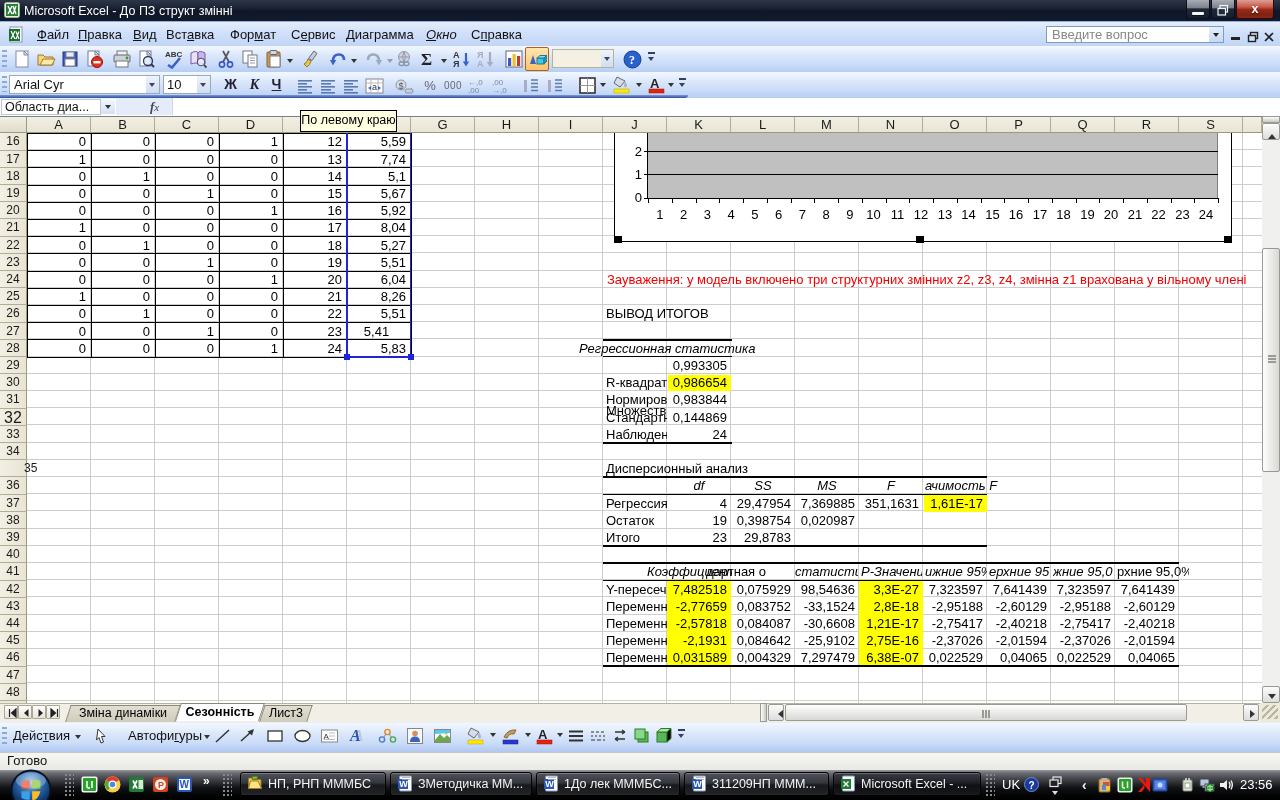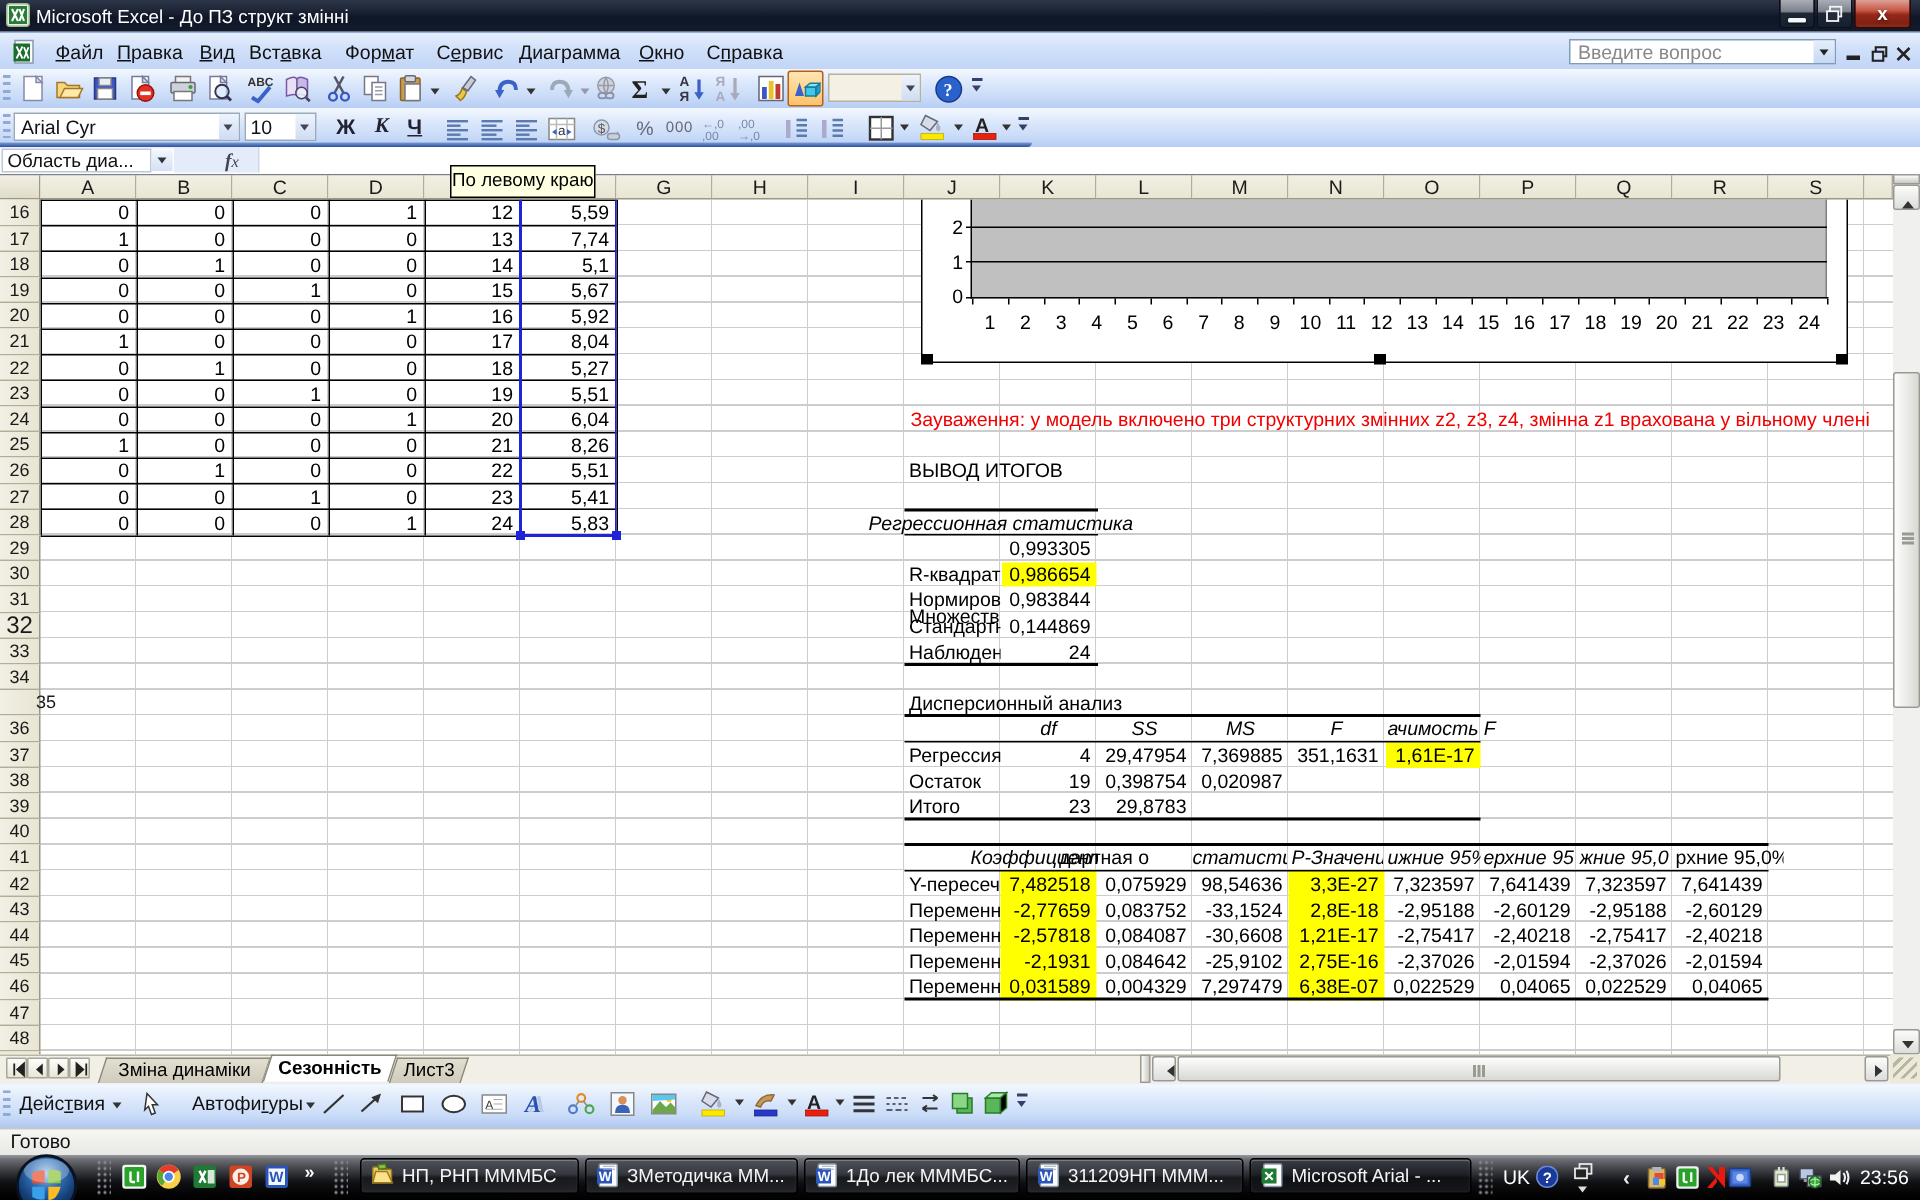--- a/index.html
+++ b/index.html
@@ -34,21 +34,21 @@
       <rect x="1" y="3" width="11" height="12" fill="#1c6e2e"></rect>
       <path d="M3 5 L7 13 M7 5 L3 13 M8 5.5 L11 13 M11 5.5 L8 13" stroke="#fff" stroke-width="1.2"></path>
     </svg></div>
 <div class="t" style="left:37px;top:27px;width:38px;height:15px;z-index:12;font-size:13px;color:#111;line-height:15px;"><span style="text-decoration:underline">Ф</span>айл</div>
 <div class="t" style="left:78px;top:27px;width:54px;height:15px;z-index:12;font-size:13px;color:#111;line-height:15px;"><span style="text-decoration:underline">П</span>равка</div>
 <div class="t" style="left:133px;top:27px;width:30px;height:15px;z-index:12;font-size:13px;color:#111;line-height:15px;"><span style="text-decoration:underline">В</span>ид</div>
 <div class="t" style="left:166px;top:27px;width:62px;height:15px;z-index:12;font-size:13px;color:#111;line-height:15px;">Вст<span style="text-decoration:underline">а</span>вка</div>
 <div class="t" style="left:230px;top:27px;width:54px;height:15px;z-index:12;font-size:13px;color:#111;line-height:15px;">Фор<span style="text-decoration:underline">м</span>ат</div>
 <div class="t" style="left:291px;top:27px;width:54px;height:15px;z-index:12;font-size:13px;color:#111;line-height:15px;">С<span style="text-decoration:underline">е</span>рвис</div>
 <div class="t" style="left:346px;top:27px;width:78px;height:15px;z-index:12;font-size:13px;color:#111;line-height:15px;"><span style="text-decoration:underline">Д</span>иаграмма</div>
-<div class="t" style="left:426px;top:27px;width:38px;height:15px;z-index:12;font-size:13px;color:#111;line-height:15px;"><span style="text-decoration:underline">О</span>кно</div>
+<div class="t" style="left:426px;top:27px;width:38px;height:15px;z-index:12;font-size:13px;color:#111;line-height:15px;font-style:italic;"><span style="text-decoration:underline">О</span>кно</div>
 <div class="t" style="left:471px;top:27px;width:62px;height:15px;z-index:12;font-size:13px;color:#111;line-height:15px;">С<span style="text-decoration:underline">п</span>равка</div>
 <div style="left:1046px;top:26px;width:178px;height:17px;z-index:12;background:#fff;border:1px solid #7f9db9;"></div>
 <div class="t" style="left:1052px;top:27px;width:120px;height:15px;z-index:13;color:#888;font-size:13px;line-height:15px;">Введите вопрос</div>
 <div style="left:1209px;top:27px;width:14px;height:15px;z-index:13;background:linear-gradient(#e6eefc,#c6d8f4);">
     <div style="left:3.5px;top:6px;width:0;height:0;border:3.5px solid transparent;border-top:4px solid #222;"></div>
   </div>
 <div style="left:1230px;top:30px;width:12px;height:10px;z-index:12;">
     <div style="left:1px;top:7px;width:9px;height:2.5px;background:#222;"></div>
   </div>
 <div style="left:1247px;top:29px;z-index:12;width:12px;height:12px;"><svg width="12" height="12" viewBox="0 0 12 12">
@@ -420,21 +420,21 @@
 <div class="cell r" style="left:91px;top:305.4px;width:62px;height:17.2px;z-index:3;line-height:17.2px;padding-right:3px;">1</div>
 <div class="cell r" style="left:155px;top:305.4px;width:62px;height:17.2px;z-index:3;line-height:17.2px;padding-right:3px;">0</div>
 <div class="cell r" style="left:219px;top:305.4px;width:62px;height:17.2px;z-index:3;line-height:17.2px;padding-right:3px;">0</div>
 <div class="cell r" style="left:283px;top:305.4px;width:62px;height:17.2px;z-index:3;line-height:17.2px;padding-right:3px;">22</div>
 <div class="cell r" style="left:347px;top:305.4px;width:62px;height:17.2px;z-index:3;line-height:17.2px;padding-right:3px;">5,51</div>
 <div class="cell r" style="left:27px;top:322.6px;width:62px;height:17.2px;z-index:3;line-height:17.2px;padding-right:3px;">0</div>
 <div class="cell r" style="left:91px;top:322.6px;width:62px;height:17.2px;z-index:3;line-height:17.2px;padding-right:3px;">0</div>
 <div class="cell r" style="left:155px;top:322.6px;width:62px;height:17.2px;z-index:3;line-height:17.2px;padding-right:3px;">1</div>
 <div class="cell r" style="left:219px;top:322.6px;width:62px;height:17.2px;z-index:3;line-height:17.2px;padding-right:3px;">0</div>
 <div class="cell r" style="left:283px;top:322.6px;width:62px;height:17.2px;z-index:3;line-height:17.2px;padding-right:3px;">23</div>
-<div class="cell r" style="left:347px;top:322.6px;width:62px;height:28px;z-index:3;line-height:17.2px;padding-right:3px;">5,41</div>
+<div class="cell r" style="left:347px;top:322.6px;width:62px;height:28px;z-index:3;line-height:17.2px;padding-right:3px;text-align:center;">5,41</div>
 <div class="cell r" style="left:27px;top:339.8px;width:62px;height:17.2px;z-index:3;line-height:17.2px;padding-right:3px;">0</div>
 <div class="cell r" style="left:91px;top:339.8px;width:62px;height:17.2px;z-index:3;line-height:17.2px;padding-right:3px;">0</div>
 <div class="cell r" style="left:155px;top:339.8px;width:62px;height:17.2px;z-index:3;line-height:17.2px;padding-right:3px;">0</div>
 <div class="cell r" style="left:219px;top:339.8px;width:62px;height:17.2px;z-index:3;line-height:17.2px;padding-right:3px;">1</div>
 <div class="cell r" style="left:283px;top:339.8px;width:62px;height:17.2px;z-index:3;line-height:17.2px;padding-right:3px;">24</div>
 <div class="cell r" style="left:347px;top:339.8px;width:62px;height:17.2px;z-index:3;line-height:17.2px;padding-right:3px;">5,83</div>
 <div style="left:27px;top:132.9px;width:384px;height:1.2px;z-index:4;background:#000;"></div>
 <div style="left:27px;top:150.1px;width:384px;height:1.2px;z-index:4;background:#000;"></div>
 <div style="left:27px;top:167.3px;width:384px;height:1.2px;z-index:4;background:#000;"></div>
 <div style="left:27px;top:184.5px;width:384px;height:1.2px;z-index:4;background:#000;"></div>
@@ -848,21 +848,21 @@
       <text x="2.2" y="12.2" font-size="9" font-weight="bold" fill="#fff">W</text>
       <path d="M5 2.5 H13 M5 4.5 H13" stroke="#aab" stroke-width=".8"></path>
     </svg></div>
 <div class="t" style="left:712px;top:775.5px;width:111px;height:16px;z-index:22;color:#f4f4f4;font-size:12.5px;line-height:16px;overflow:hidden;">311209НП МММ...</div>
 <div style="left:833px;top:771.5px;width:148px;height:24.5px;z-index:21;background:linear-gradient(#3a3d44 0%,#1e2026 45%,#0e1014 55%,#16181c 100%);border:1px solid #000;border-radius:3px;box-shadow:inset 0 1px 0 #ffffff3a, inset 0 0 2px #ffffff18;"></div>
 <div style="left:840px;top:775px;width:17px;height:17px;z-index:22;"><svg width="17" height="17" viewBox="0 0 17 17">
       <rect x="2.5" y="1" width="12" height="15" rx="1" fill="#fdfdfd" stroke="#8899aa"></rect>
       <rect x="1" y="4" width="10" height="10" fill="#1e7a34"></rect>
       <path d="M3.5 6.5 L8.5 11.5 M8.5 6.5 L3.5 11.5" stroke="#fff" stroke-width="1.4"></path>
     </svg></div>
-<div class="t" style="left:861px;top:775.5px;width:114px;height:16px;z-index:22;color:#f4f4f4;font-size:12.5px;line-height:16px;overflow:hidden;">Microsoft Arial - ...</div>
+<div class="t" style="left:861px;top:775.5px;width:114px;height:16px;z-index:22;color:#f4f4f4;font-size:12.5px;line-height:16px;overflow:hidden;">Microsoft Excel - ...</div>
 <div style="left:985px;top:773px;width:10px;height:24px;z-index:21;background-image:radial-gradient(#85888e 1px,transparent 1.1px);background-size:4px 4px;"></div>
 <div style="left:1002px;top:777px;width:26px;height:16px;z-index:22;color:#fff;font-size:13px;line-height:16px;">UK</div>
 <div style="left:1024px;top:777px;width:15px;height:15px;z-index:22;"><svg width="15" height="15" viewBox="0 0 15 15">
       <circle cx="7.5" cy="7.5" r="7" fill="#1a3a9a" stroke="#6a8ad8"></circle>
       <text x="4.5" y="11.5" font-size="10" font-weight="bold" fill="#fff">?</text>
     </svg></div>
 <div style="left:1049px;top:774px;z-index:22;width:13px;height:12px;"><svg width="13" height="12" viewBox="0 0 13 12">
       <rect x="4" y="1" width="8" height="6.5" fill="none" stroke="#e8e8e8" stroke-width="1.2"></rect>
       <rect x="1" y="4" width="8" height="6.5" fill="#222" stroke="#e8e8e8" stroke-width="1.2"></rect>
     </svg></div>

